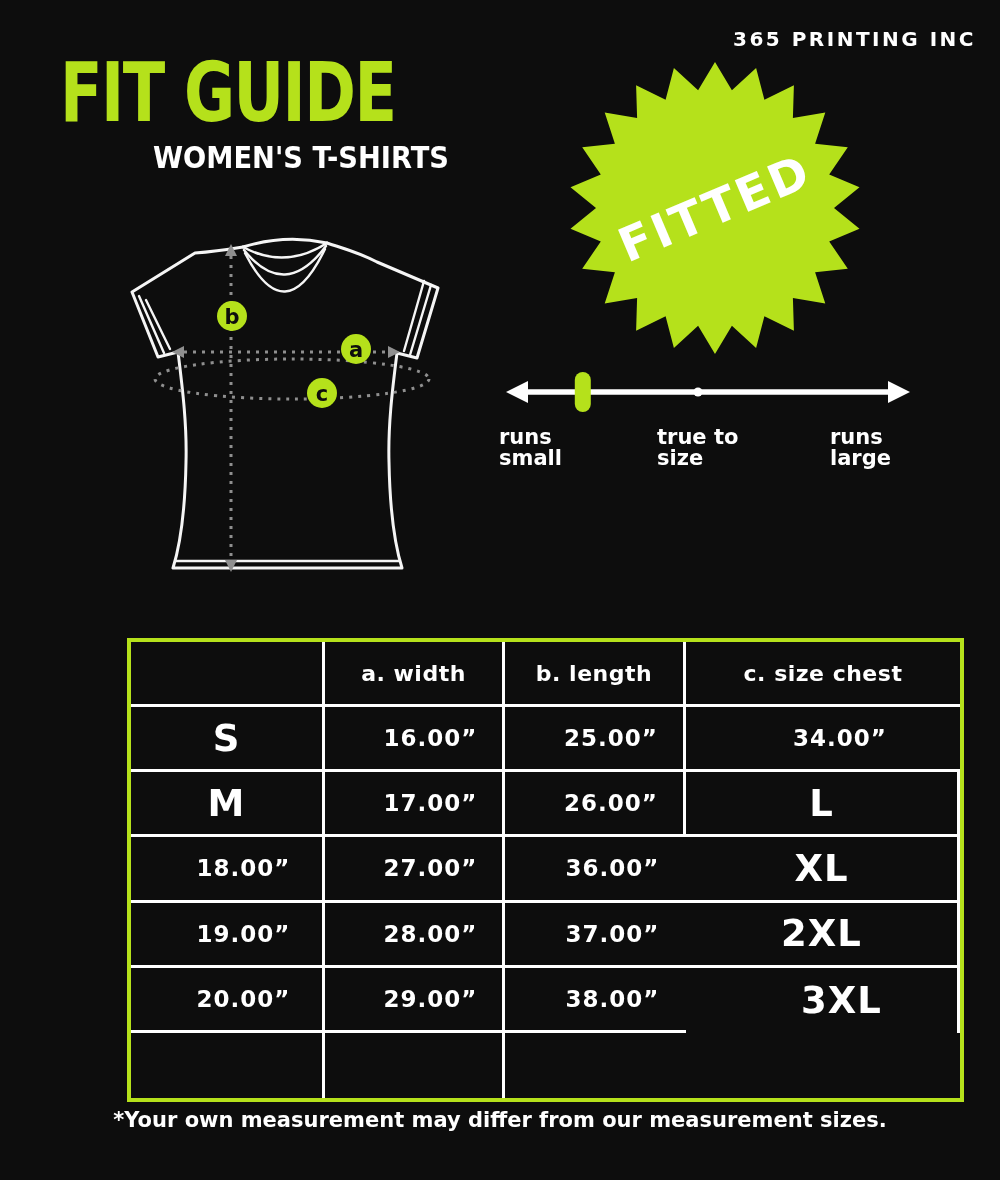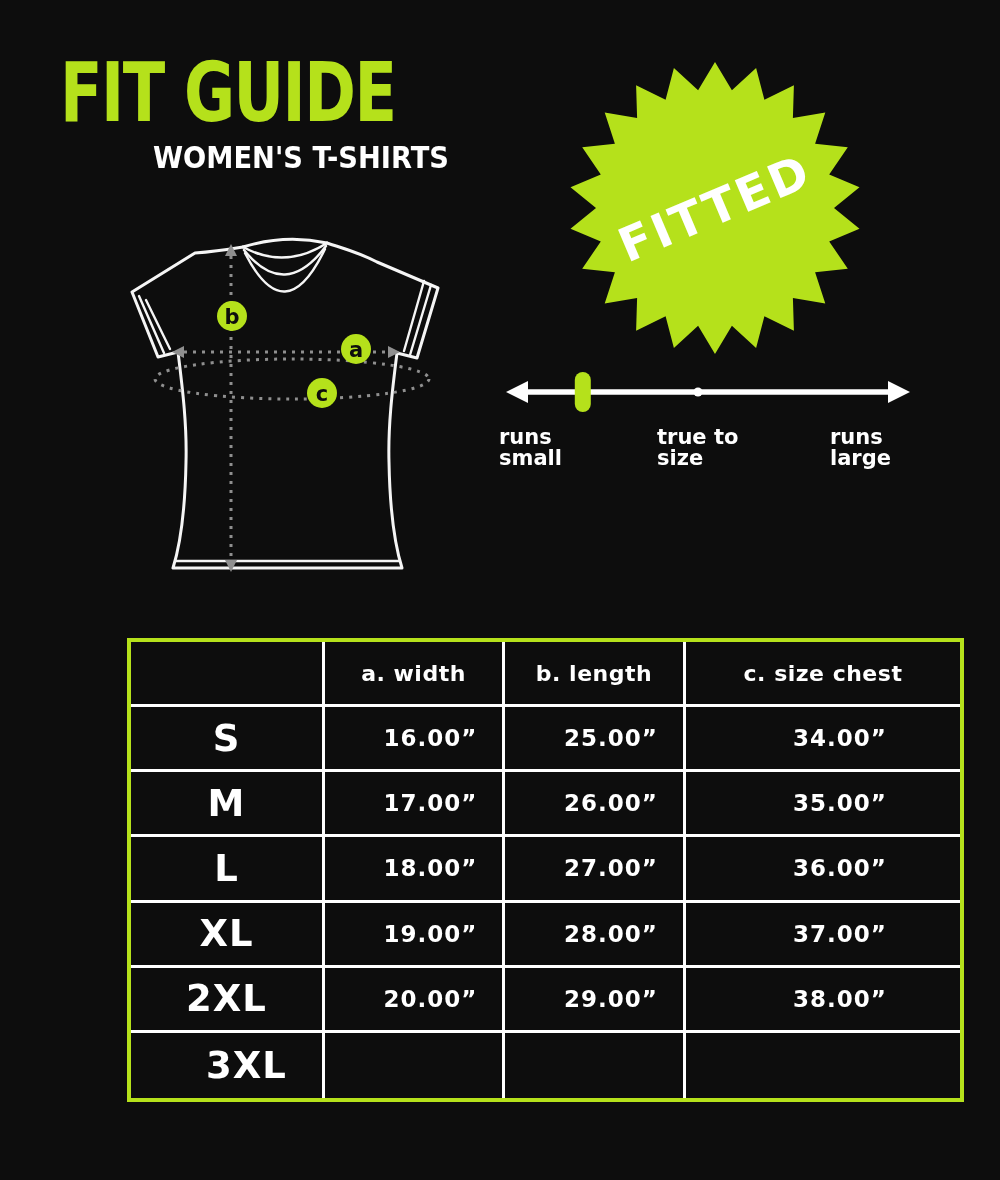--- a/index.html
+++ b/index.html
@@ -40,20 +40,21 @@
   .size-cell { font-size:37px; font-weight:bold; letter-spacing:1px; }
   .val-cell { font-size:23px; font-weight:bold; letter-spacing:1px;padding-left:34px; }
 
   .footnote { position:absolute; left:0; right:0; top:1108px; text-align:center; font-size:21px; font-weight:bold; letter-spacing:0; }
 </style>
 </head>
 <body>
 
 <div class="canvas">
 
+  <div class="brand">365 PRINTING INC</div>
   <h1 class="title">FIT GUIDE</h1>
   <div class="subtitle">WOMEN'S T-SHIRTS</div>
 
   <svg class="tshirt" viewBox="0 0 370 380">
     <path class="outline" d="M123,25 C105,28 90,30 75,31 L12,70 L38,135 L58,130 C63,170 67,205 66,240 C65,295 58,330 53,346 L282,346 C277,330 270,295 269,240 C268,205 272,170 277,131 L297,136 L318,66 L257,40 C240,31 225,27 207,21"></path>
     <path class="outline" d="M123,25 Q165,12 207,21"></path>
     <path class="trim" d="M123,25 Q165,48 207,21"></path>
     <path class="trim" d="M124,28 Q165,79 206,24"></path>
     <path class="trim" d="M125,31 Q165,110 205,27"></path>
     <path class="trim" d="M19,74 L44,131"></path>
@@ -111,32 +112,32 @@
     <div class="td hd">a. width</div>
     <div class="td hd">b. length</div>
     <div class="td hd col-last">c. size chest</div>
   <div class="td size-cell">S</div>
       <div class="td val-cell">16.00”</div>
       <div class="td val-cell">25.00”</div>
       <div class="td val-cell col-last">34.00”</div>
       <div class="td size-cell">M</div>
       <div class="td val-cell">17.00”</div>
       <div class="td val-cell">26.00”</div>
-      <div class="td val-cell col-last">35.00”</div>
       <div class="td size-cell">L</div>
       <div class="td val-cell">18.00”</div>
       <div class="td val-cell">27.00”</div>
       <div class="td val-cell col-last">36.00”</div>
       <div class="td size-cell">XL</div>
       <div class="td val-cell">19.00”</div>
       <div class="td val-cell">28.00”</div>
       <div class="td val-cell col-last">37.00”</div>
       <div class="td size-cell">2XL</div>
       <div class="td val-cell">20.00”</div>
       <div class="td val-cell">29.00”</div>
       <div class="td val-cell col-last">38.00”</div>
       <div class="td size-cell row-last">3XL</div>
       <div class="td val-cell row-last"></div>
       <div class="td val-cell row-last"></div>
       <div class="td val-cell col-last row-last"></div>
     </div>
 
+  <div class="footnote">*Your own measurement may differ from our measurement sizes.</div>
 </div>
 
 </body></html>

